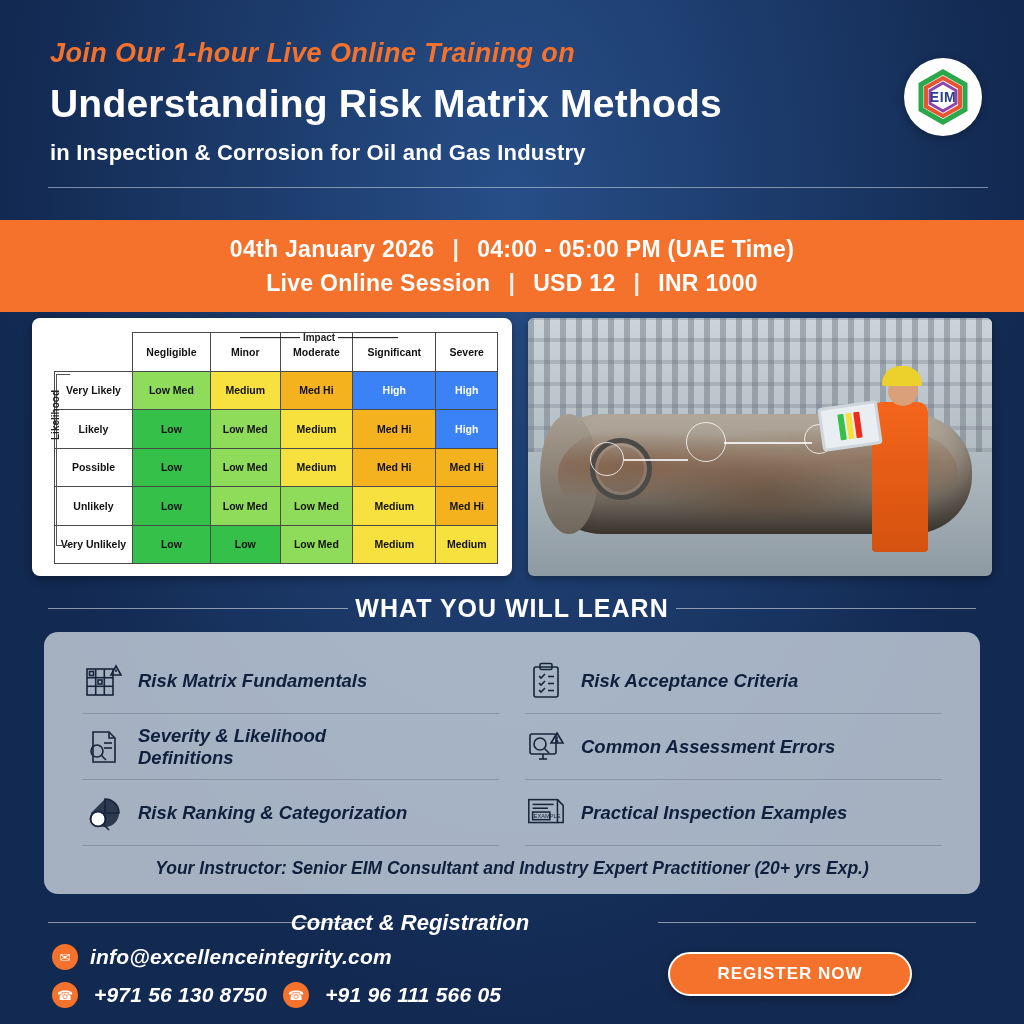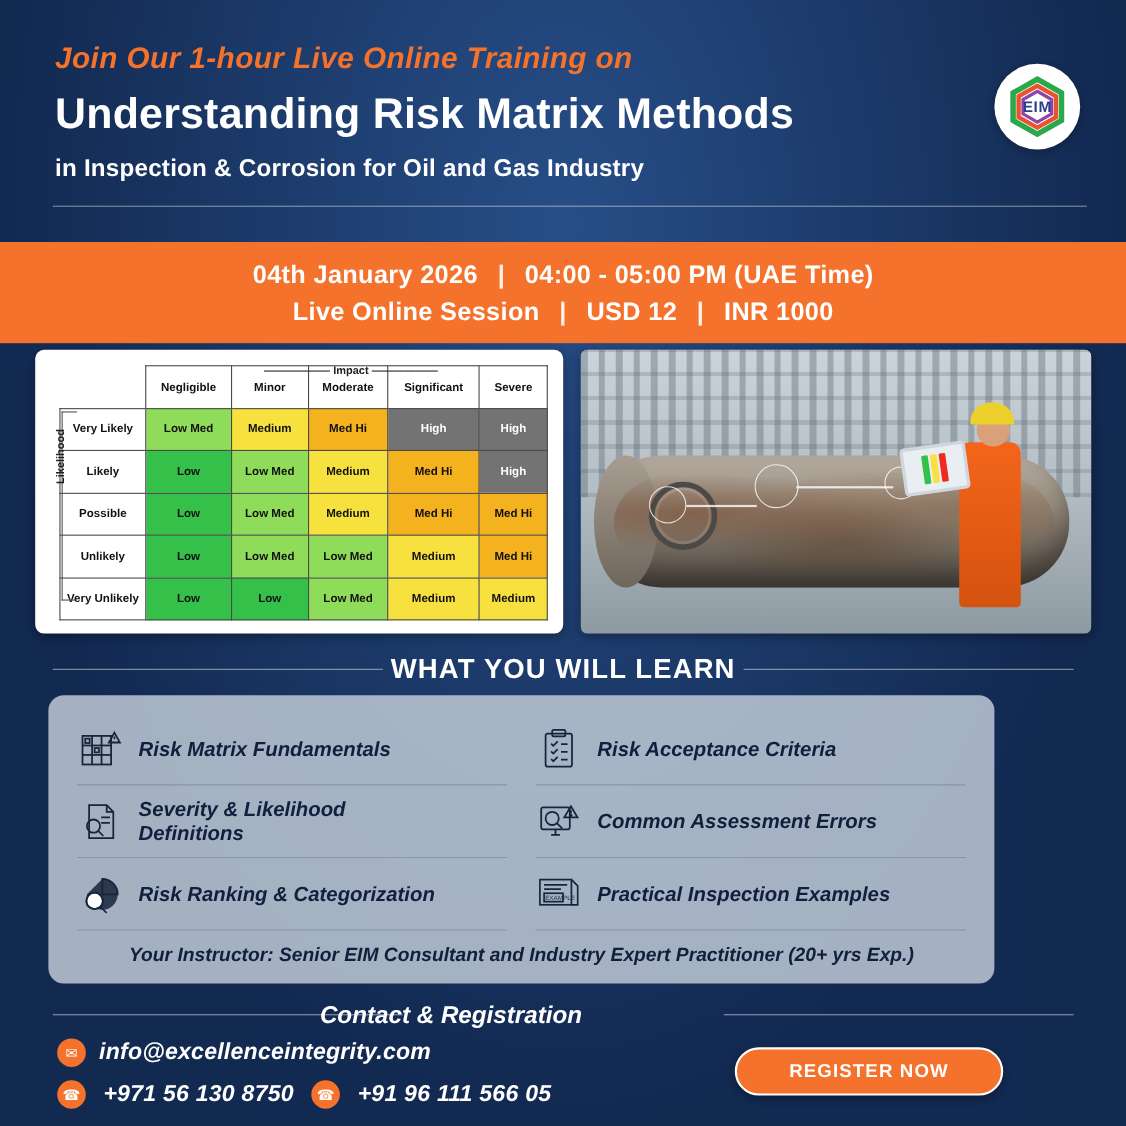--- a/index.html
+++ b/index.html
@@ -92,21 +92,21 @@
     position:absolute; left: -4px; top: 108px; transform: rotate(-90deg);
     transform-origin: left top; font-size: 10px; font-weight:bold; color:#222;
     white-space: nowrap;
   }
   .like-box{
     position:absolute; left: 2px; top: 42px; width: 14px; height: 172px;
     border: 1px solid #555; border-right: none;
   }
   .c-low{ background:#35c04a; } .c-lowmed{ background:#8fdc5a; }
   .c-med{ background:#f7e13e; } .c-medhi{ background:#f5b21f; }
-  .c-high{ background:#737373; color:#fff !important; }
+  .c-high{ background:#3b82f6; color:#fff !important; }
 
   .photo {
     width: 492px; height: 258px; border-radius: 6px; overflow:hidden; position:relative;
     box-shadow: 0 3px 10px rgba(0,0,0,.35);
     background: linear-gradient(180deg,#9fb0bd 0%, #b9c3c9 40%, #8e9aa2 100%);
   }
   .photo .sky { position:absolute; inset:0 0 48% 0; background:linear-gradient(180deg,#cfd8de,#aeb9c0); }
   .photo .pipes {
     position:absolute; left:0; top:0; width:100%; height:52%;
     background:
@@ -163,22 +163,22 @@
 
   
   .wyl-title {
     position:absolute; top: 594px; left:0; width: 1024px; text-align:center;
     color:#fff; font-size: 25px; font-weight:bold; letter-spacing: 1px;
   }
   .wyl-rule-l{ position:absolute; top: 608px; left: 48px; width: 300px; height:1px; background: rgba(255,255,255,.5); }
   .wyl-rule-r{ position:absolute; top: 608px; right: 48px; width: 300px; height:1px; background: rgba(255,255,255,.5); }
 
   .panel {
-    position:absolute; left: 44px; top: 632px; width: 860px; height: 262px;
-    background: rgba(198,208,218,.82); border-radius: 14px; padding: 16px 26px;
+    position:absolute; left: 44px; top: 632px; width: 936px; height: 262px;
+    background: rgba(198,208,218,.82); border-radius: 14px; padding: 16px 38px;
   }
   .grid2 { display:grid; grid-template-columns: 1fr 1fr; column-gap: 26px; row-gap: 0; }
   .feat {
     display:flex; align-items:center; gap: 14px; height: 66px;
     border-bottom: 1px solid rgba(80,95,110,.35);
   }
   .feat .ico { width: 42px; height: 42px; flex: 0 0 42px; display:flex; align-items:center; justify-content:center; color:#17243a; }
   .feat .txt { color:#10203c; font-size: 18.5px; font-weight:bold; font-style: italic; line-height:1.15; }
   .instructor {
     margin-top: 12px; text-align:center; color:#10203c; font-size: 17.5px;

